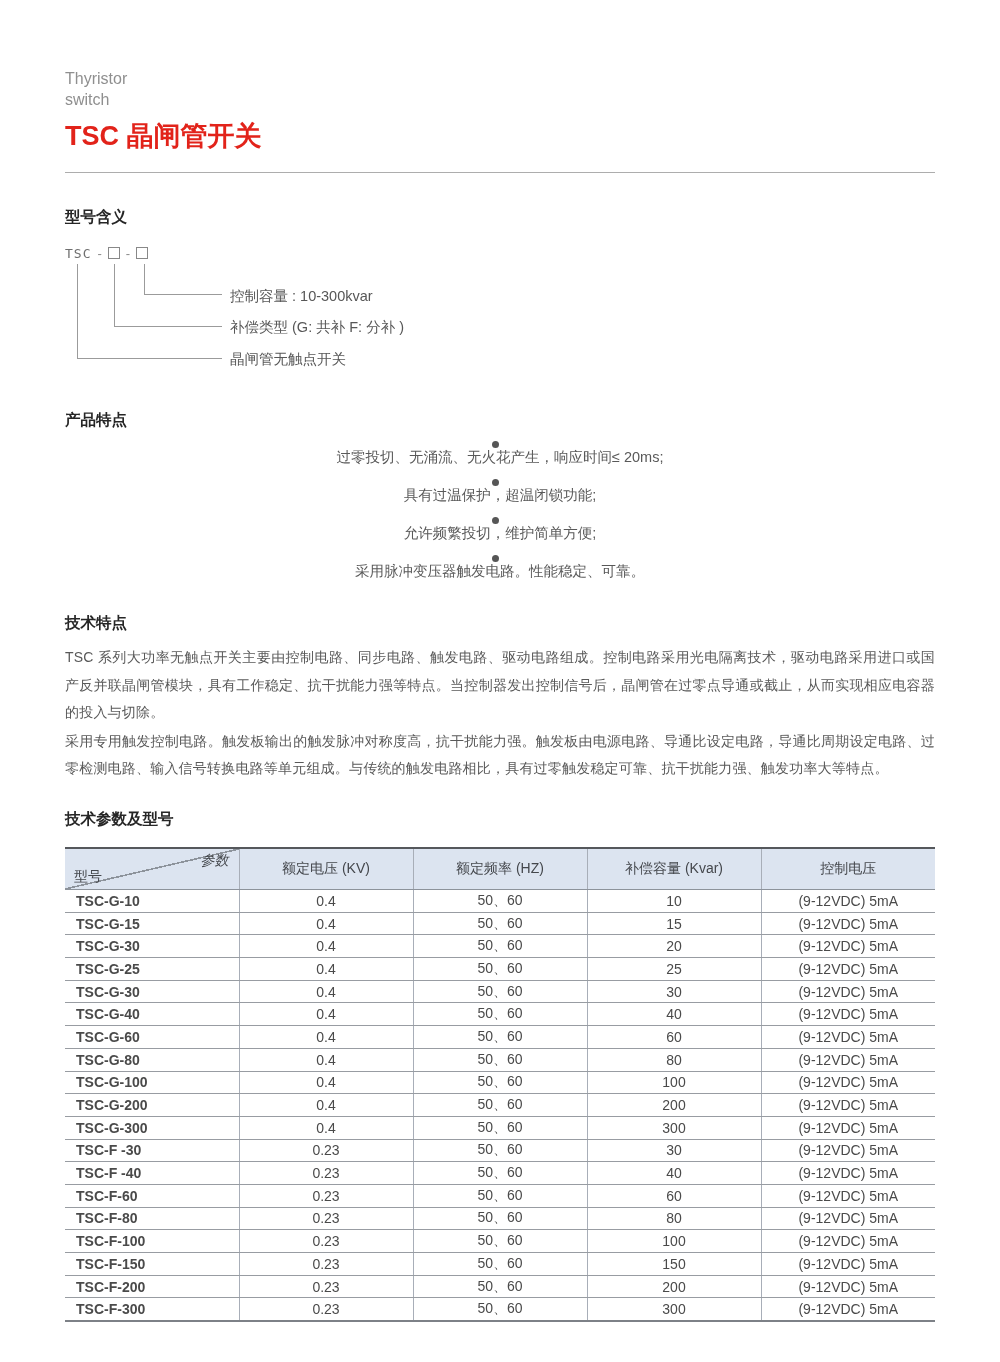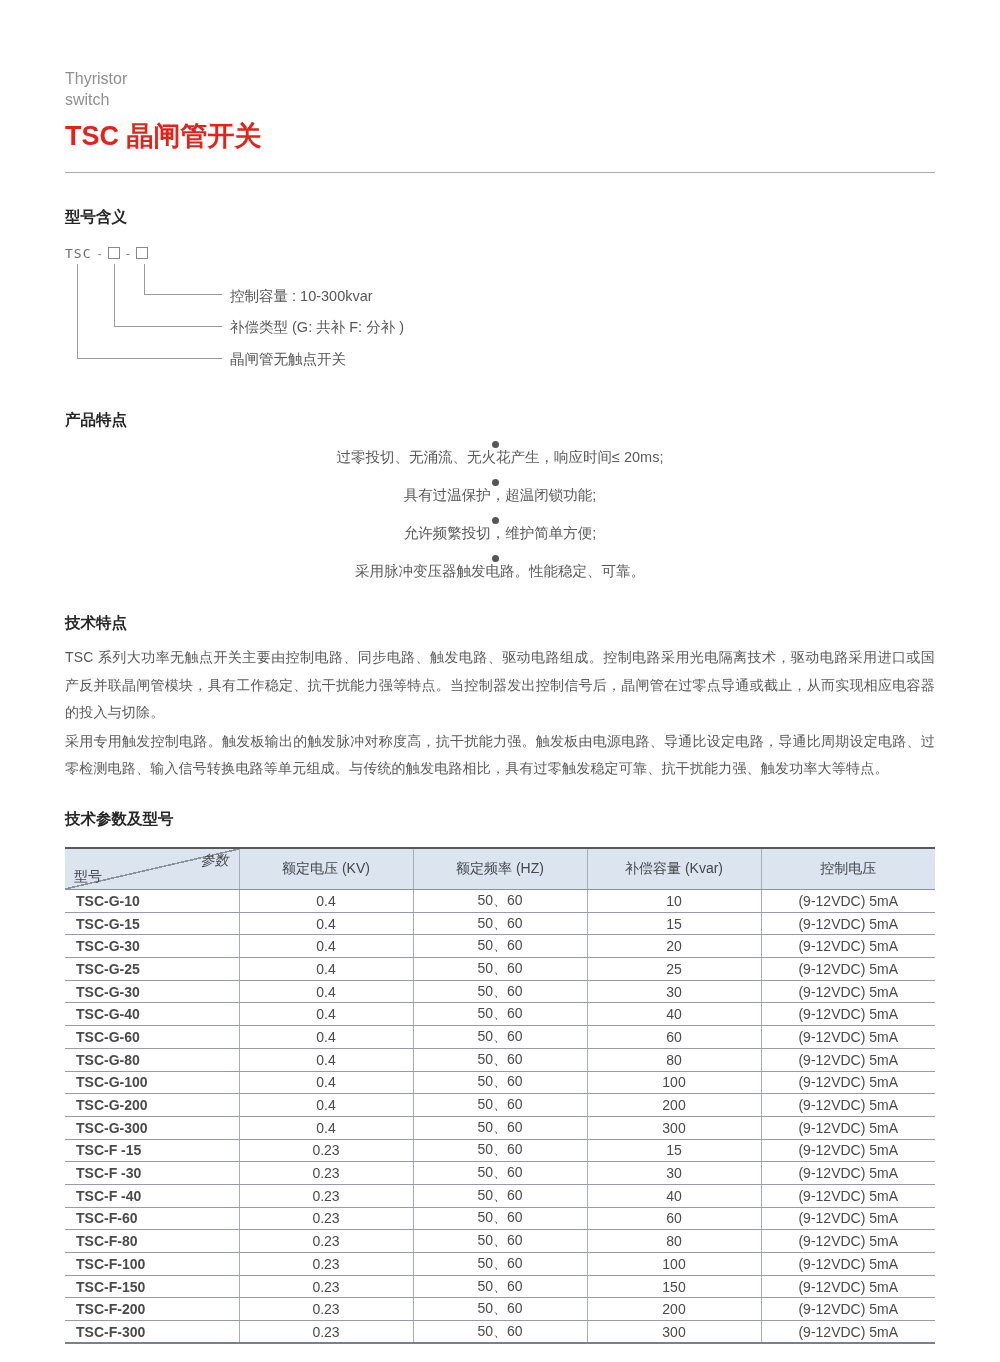--- a/index.html
+++ b/index.html
@@ -218,27 +218,20 @@
             <td>(9-12VDC) 5mA</td>
           </tr>
           <tr>
             <td class="model-col">TSC-G-300</td>
             <td>0.4</td>
             <td>50、60</td>
             <td>300</td>
             <td>(9-12VDC) 5mA</td>
           </tr>
           <tr>
-            <td class="model-col">TSC-F -15</td>
-            <td>0.23</td>
-            <td>50、60</td>
-            <td>15</td>
-            <td>(9-12VDC) 5mA</td>
-          </tr>
-          <tr>
             <td class="model-col">TSC-F -30</td>
             <td>0.23</td>
             <td>50、60</td>
             <td>30</td>
             <td>(9-12VDC) 5mA</td>
           </tr>
           <tr>
             <td class="model-col">TSC-F -40</td>
             <td>0.23</td>
             <td>50、60</td>

